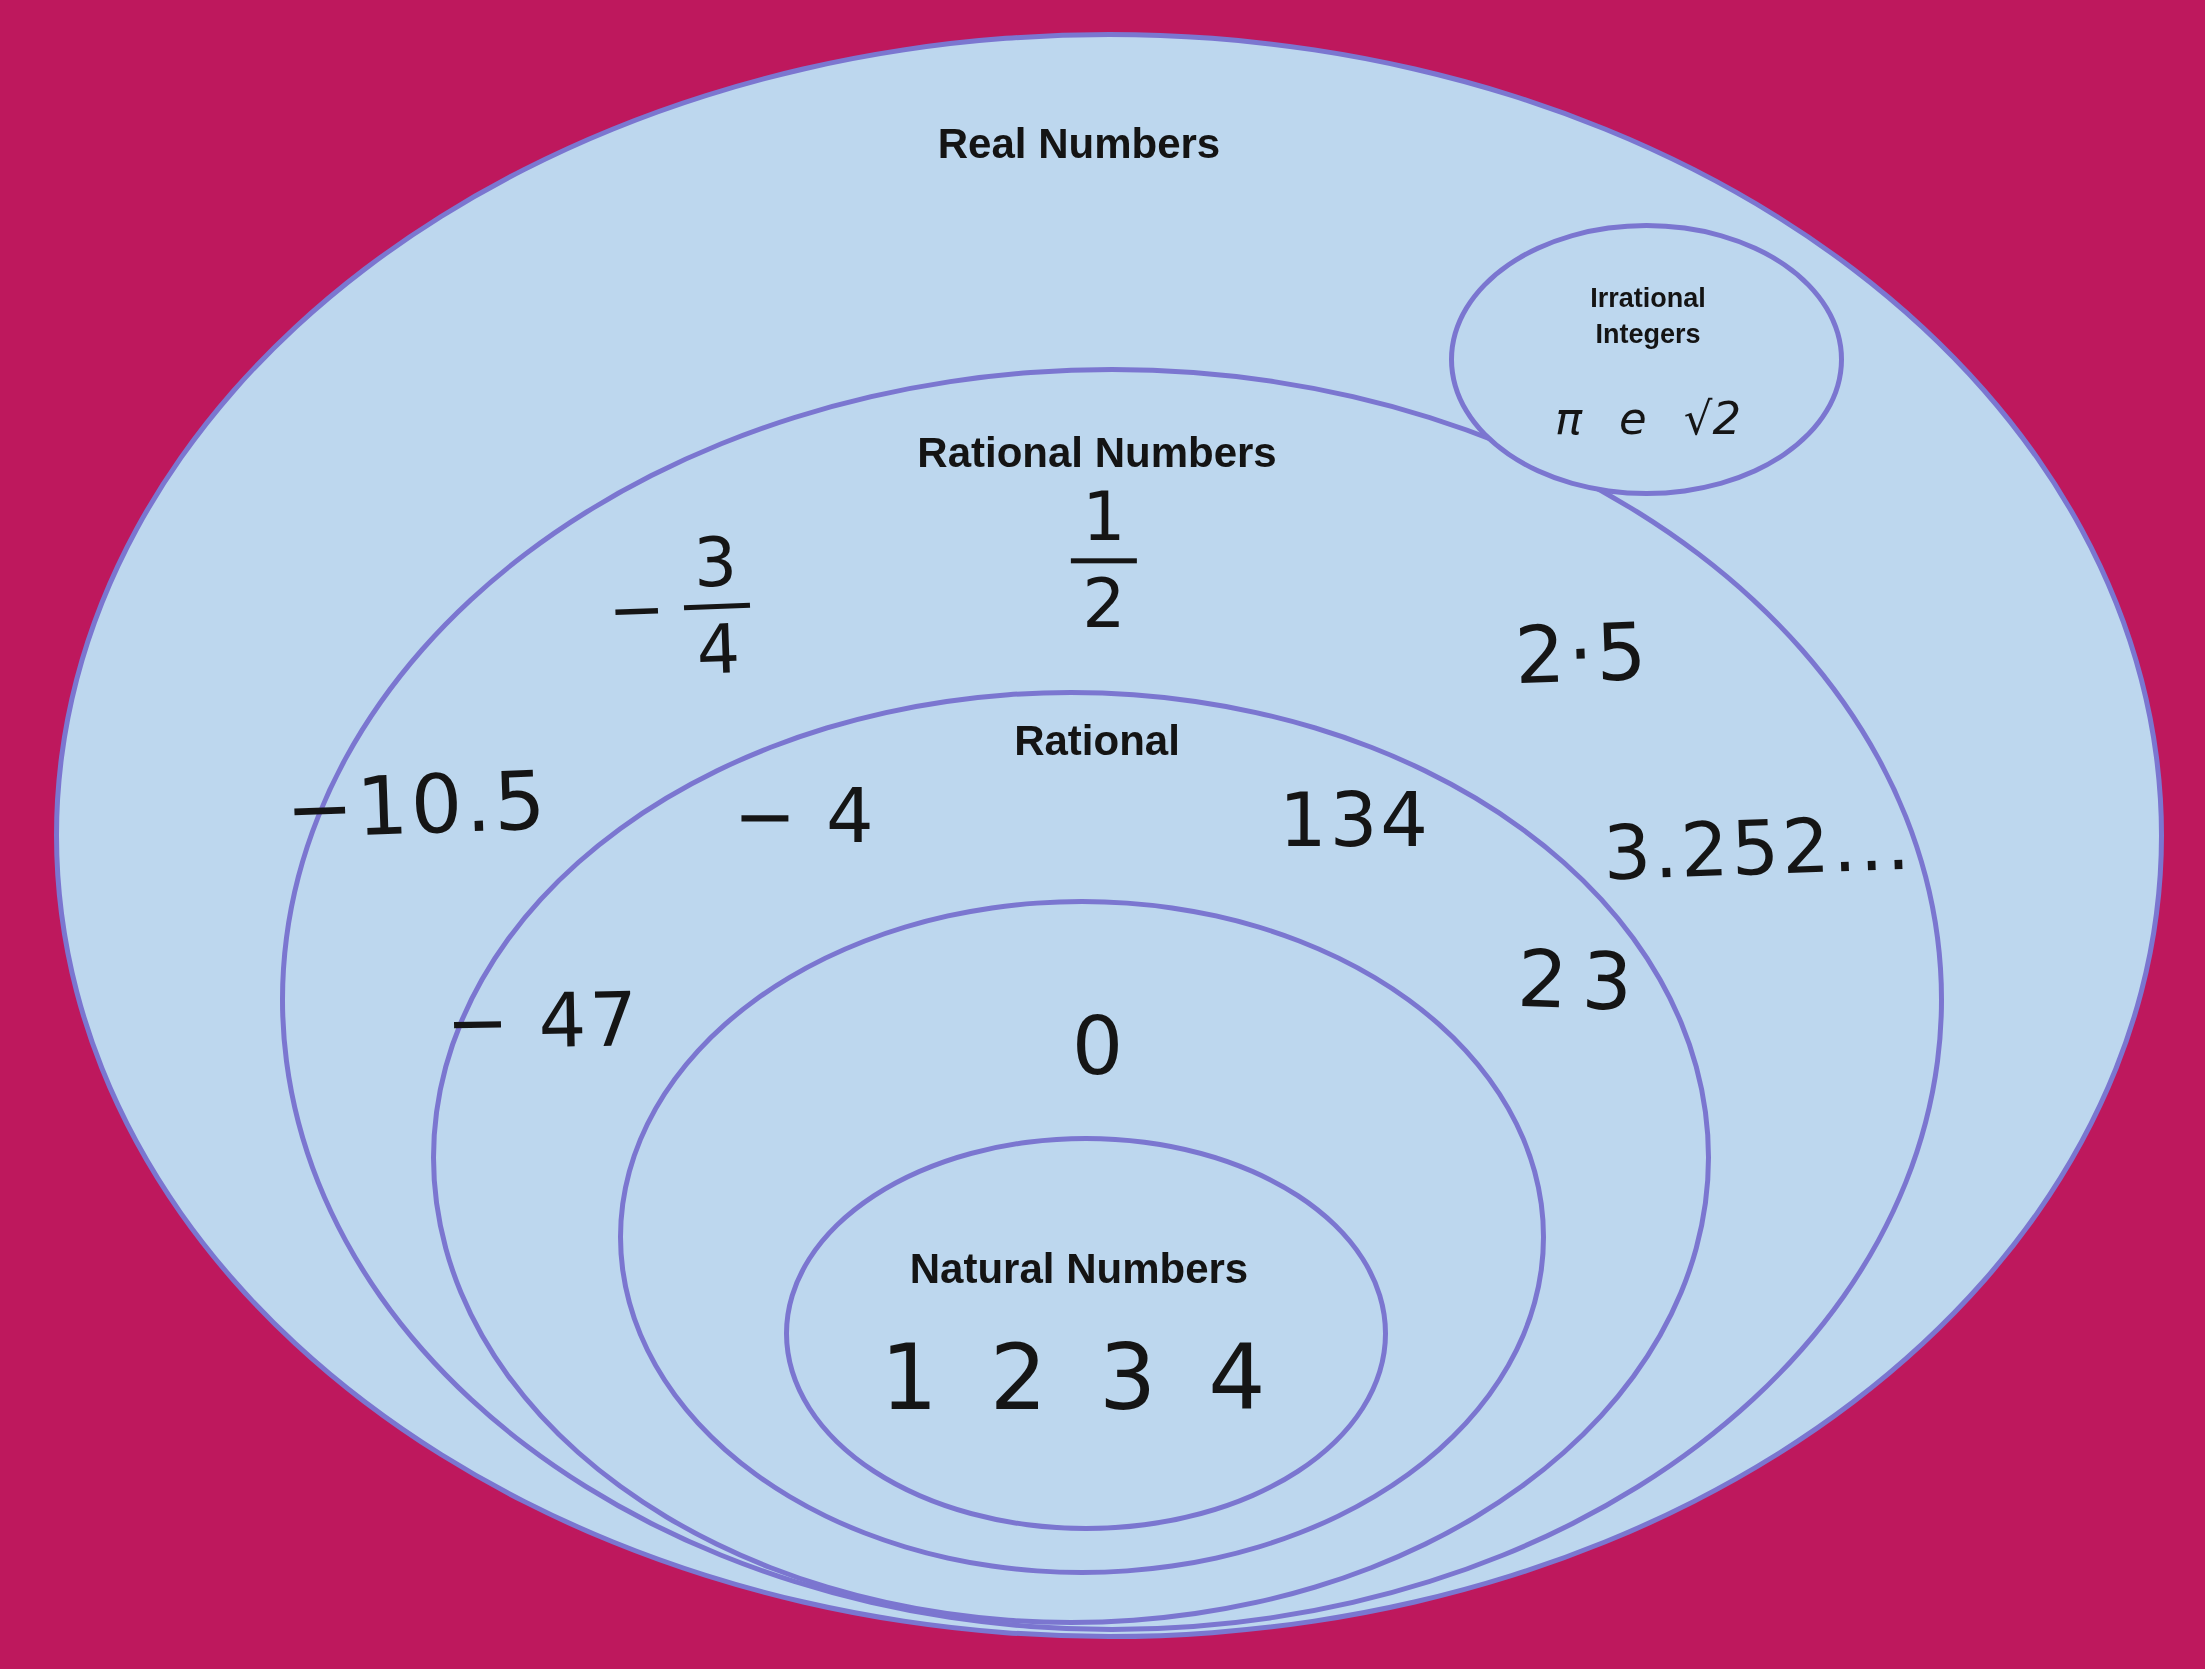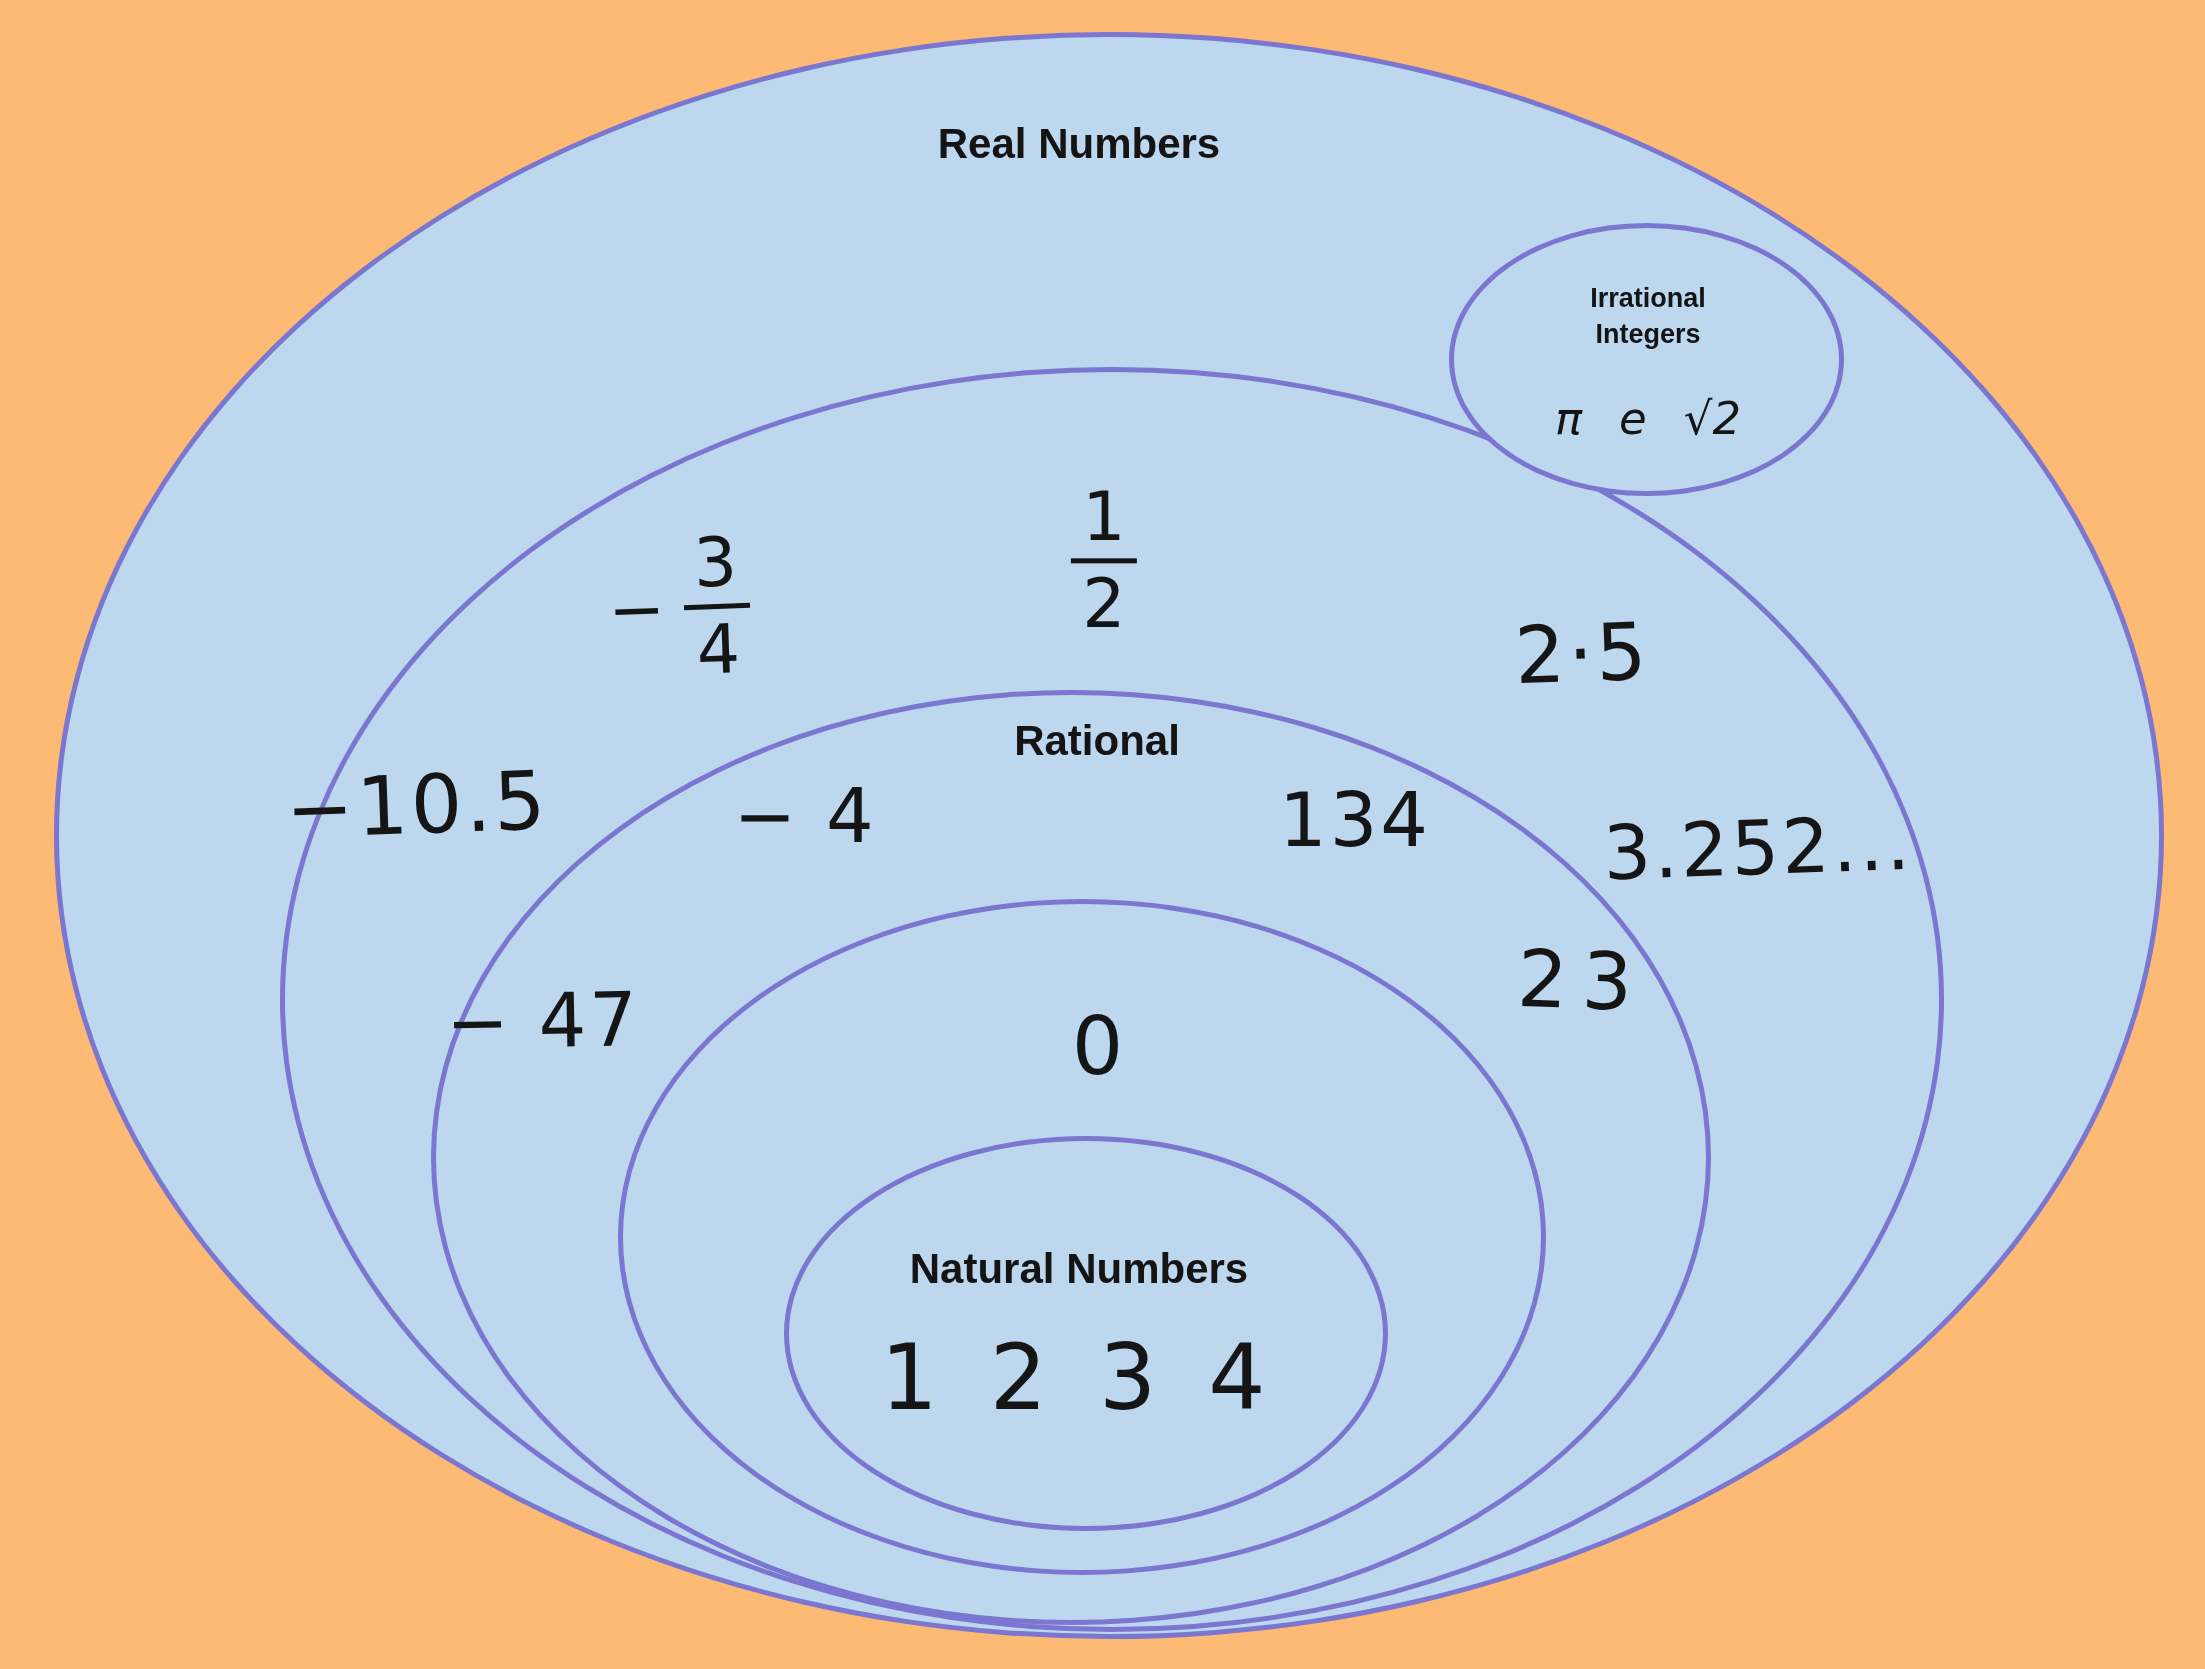--- a/index.html
+++ b/index.html
@@ -4,21 +4,21 @@
 <style>
   html, body {
     margin: 0;
     padding: 0;
     background: #ffffff;
   }
   #canvas {
     position: relative;
     width: 2205px;
     height: 1670px;
-    background: #fdba74;
+    background: #be185d;
     overflow: hidden;
     font-family: "Liberation Sans", sans-serif;
   }
   .ellipse {
     position: absolute;
     border-radius: 50%;
     border: 5.8px solid #7b76d0;
     background: #bdd7ee;
     box-sizing: border-box;
   }
@@ -117,20 +117,21 @@
     <div>Irrational</div>
     <div>Integers</div>
   </div>
 
   <div class="irr-symbols" style="left:1648px; top:418px;">
     <span>π</span>
     <span>e</span>
     <span>√2</span>
   </div>
 
+  <div class="set-label" style="left:1097px; top:453px;">Rational Numbers</div>
 
   <div class="set-label" style="left:1097px; top:741px;">Rational</div>
 
 
   <div class="set-label" style="left:1079px; top:1238px;margin-top:31px;">Natural Numbers</div>
 
   <div class="frac-group" style="left:679px; top:608px; transform: translate(-50%,-50%) rotate(-2deg);">
     <span>−</span>
     <span class="frac">
       <span class="num">3</span>

